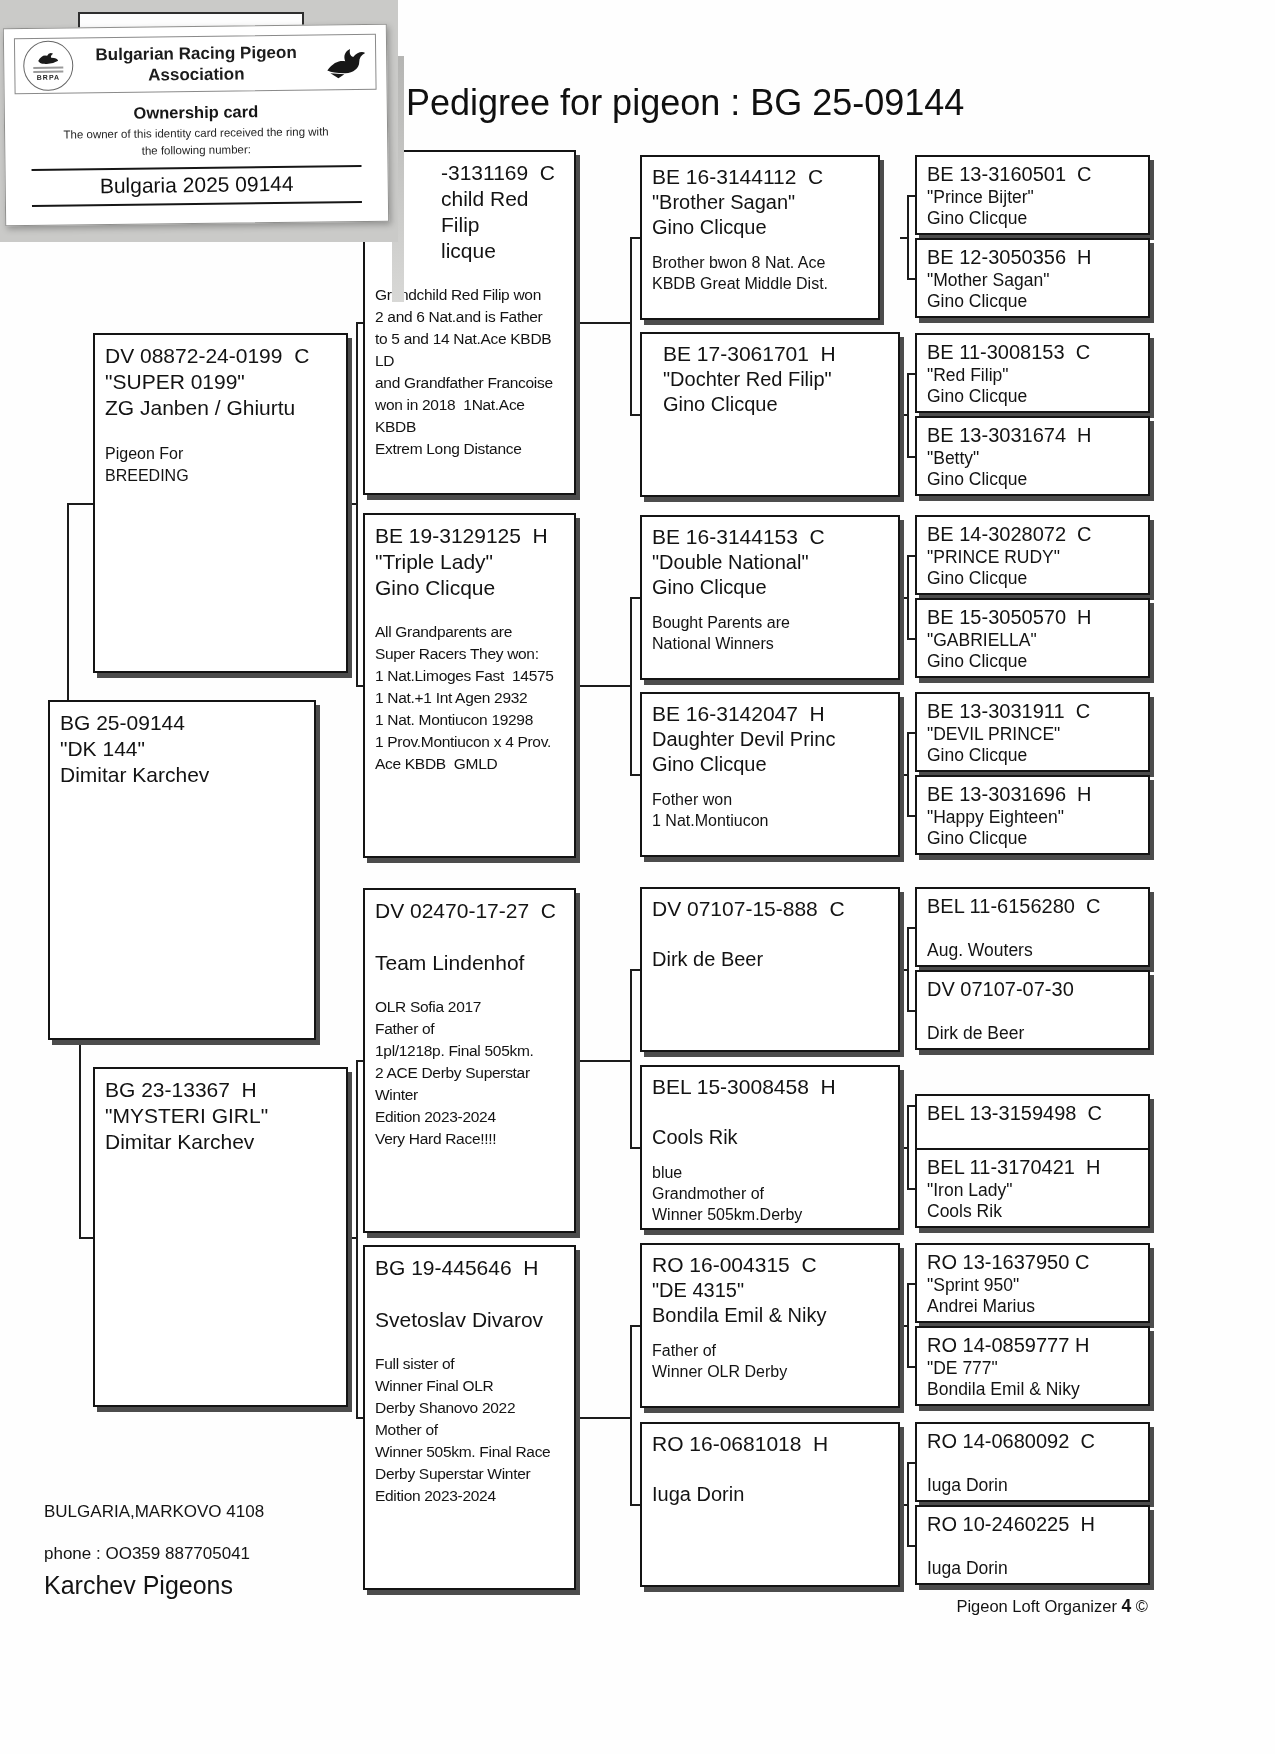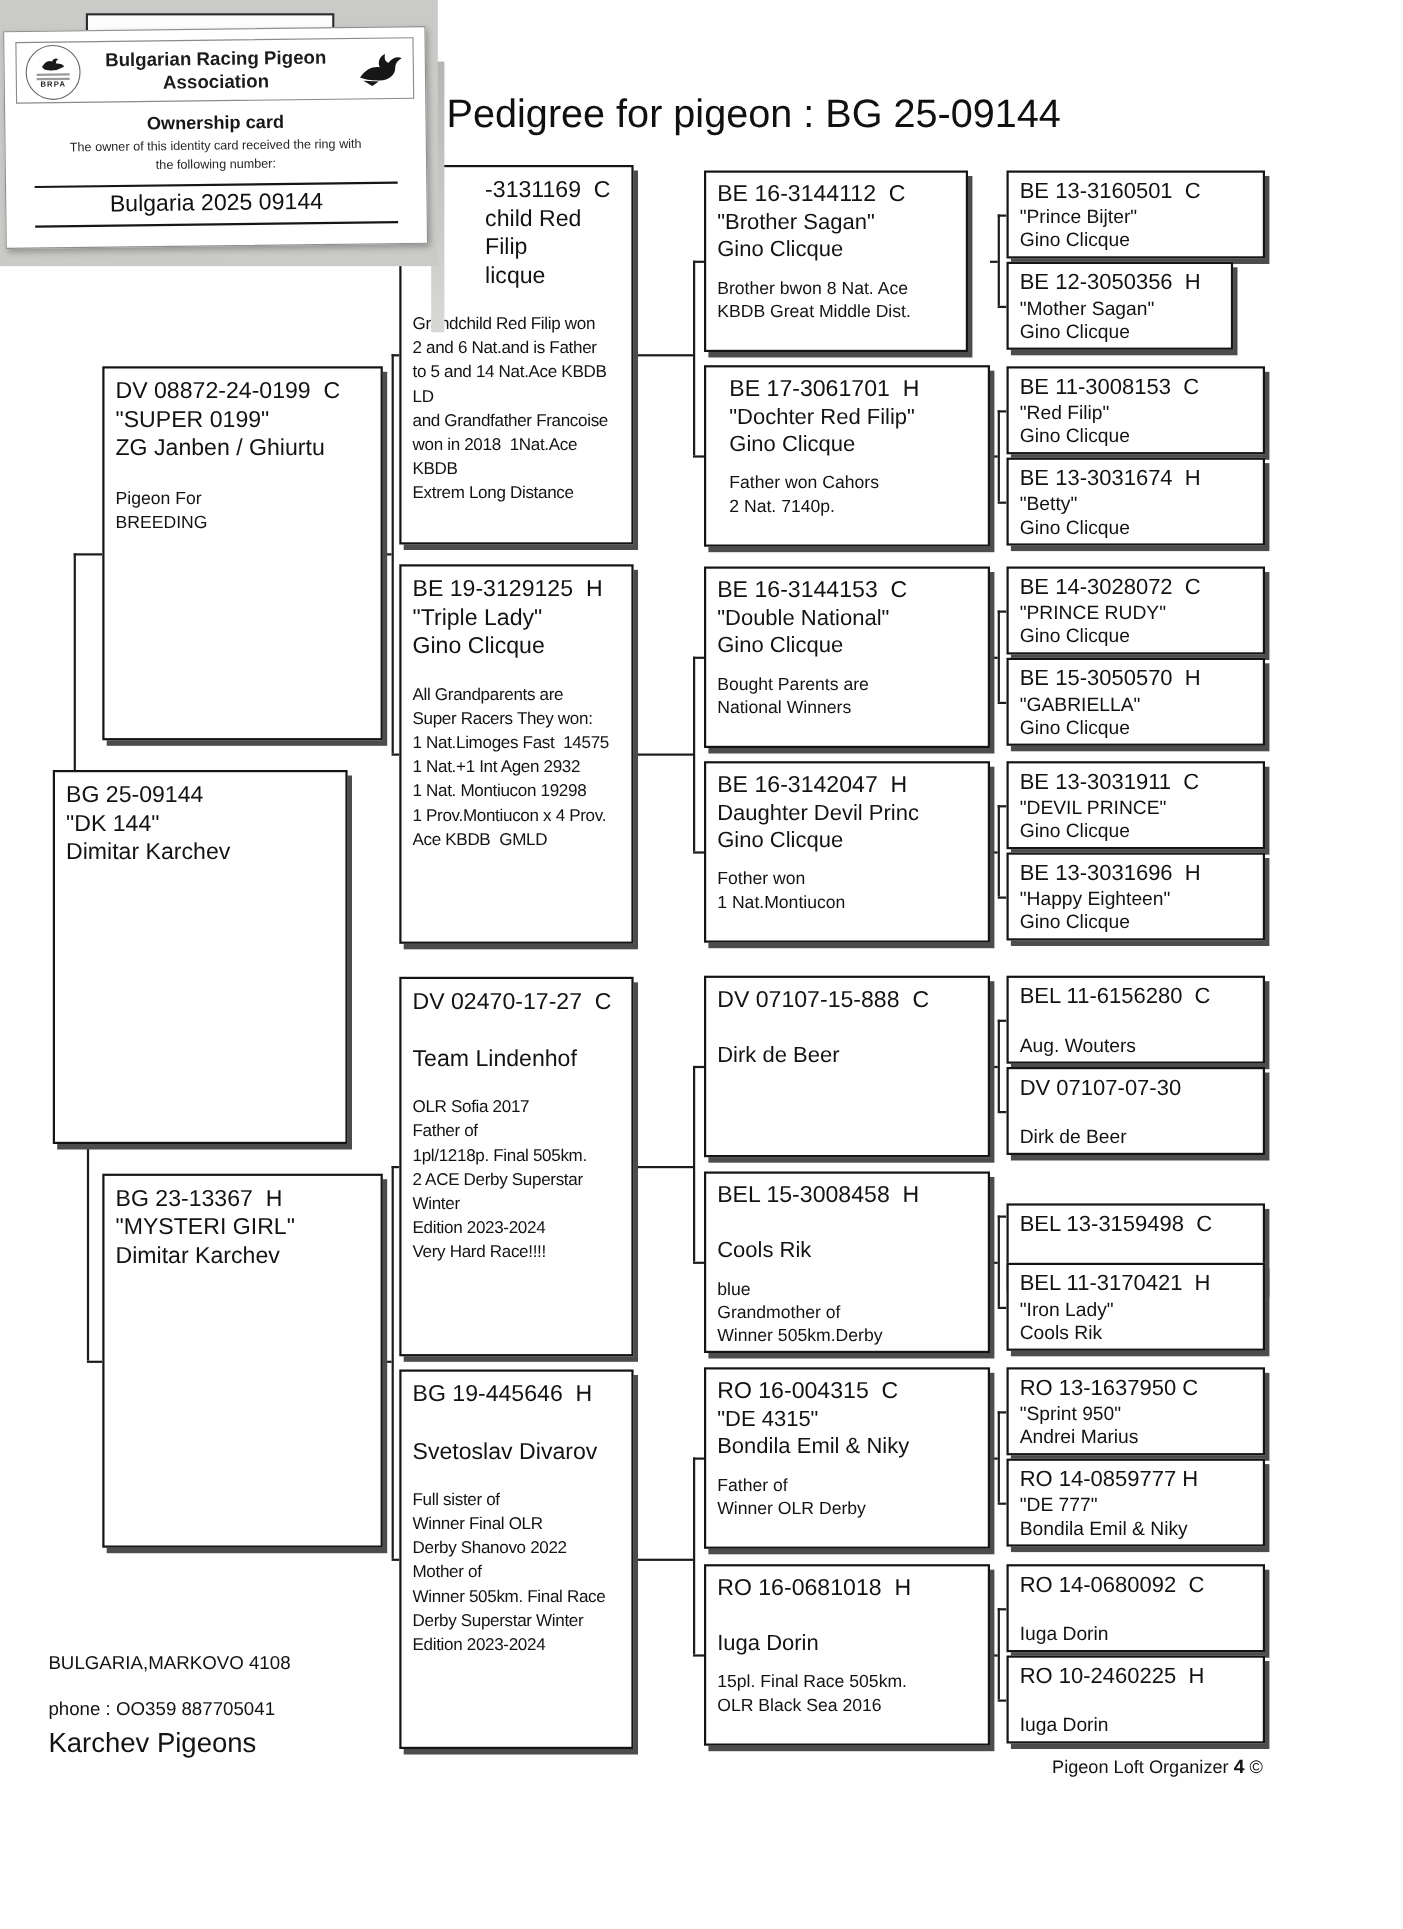--- a/index.html
+++ b/index.html
@@ -132,22 +132,20 @@
         <div class="ring t">BE 16-3144112  C</div>
         <div class="pname t">"Brother Sagan"</div>
         <div class="fancier t">Gino Clicque</div>
         <div class="notes t">Brother bwon 8 Nat. Ace
 KBDB Great Middle Dist.</div>
       </div>
       <div class="pbox gen4" style="left: 640px; top: 332px; width: 260px; height: 165px; padding-left: 21px;">
         <div class="ring t">BE 17-3061701  H</div>
         <div class="pname t">"Dochter Red Filip"</div>
         <div class="fancier t">Gino Clicque</div>
-        <div class="notes t">Father won Cahors
-2 Nat. 7140p.</div>
       </div>
       <div class="pbox gen4" style="left: 640px; top: 515px; width: 260px; height: 165px;">
         <div class="ring t">BE 16-3144153  C</div>
         <div class="pname t">"Double National"</div>
         <div class="fancier t">Gino Clicque</div>
         <div class="notes t">Bought Parents are
 National Winners</div>
       </div>
       <div class="pbox gen4" style="left: 640px; top: 692px; width: 260px; height: 165px;">
         <div class="ring t">BE 16-3142047  H</div>
@@ -173,29 +171,27 @@
         <div class="ring t">RO 16-004315  C</div>
         <div class="pname t">"DE 4315"</div>
         <div class="fancier t">Bondila Emil &amp; Niky</div>
         <div class="notes t">Father of
 Winner OLR Derby</div>
       </div>
       <div class="pbox gen4" style="left: 640px; top: 1422px; width: 260px; height: 165px;">
         <div class="ring t">RO 16-0681018  H</div>
         <div class="pname t"></div>
         <div class="fancier t">Iuga Dorin</div>
-        <div class="notes t">15pl. Final Race 505km.
-OLR Black Sea 2016</div>
       </div>
       <div class="pbox small" style="left: 915px; top: 155px; width: 235px; height: 80px;">
         <div class="ring t">BE 13-3160501  C</div>
         <div class="pname t">"Prince Bijter"</div>
         <div class="fancier t">Gino Clicque</div>
       </div>
-      <div class="pbox small" style="left: 915px; top: 238px; width: 206px; height: 80px;">
+      <div class="pbox small" style="left: 915px; top: 238px; width: 235px; height: 80px;">
         <div class="ring t">BE 12-3050356  H</div>
         <div class="pname t">"Mother Sagan"</div>
         <div class="fancier t">Gino Clicque</div>
       </div>
       <div class="pbox small" style="left: 915px; top: 333px; width: 235px; height: 80px;">
         <div class="ring t">BE 11-3008153  C</div>
         <div class="pname t">"Red Filip"</div>
         <div class="fancier t">Gino Clicque</div>
       </div>
       <div class="pbox small" style="left: 915px; top: 416px; width: 235px; height: 80px;">

